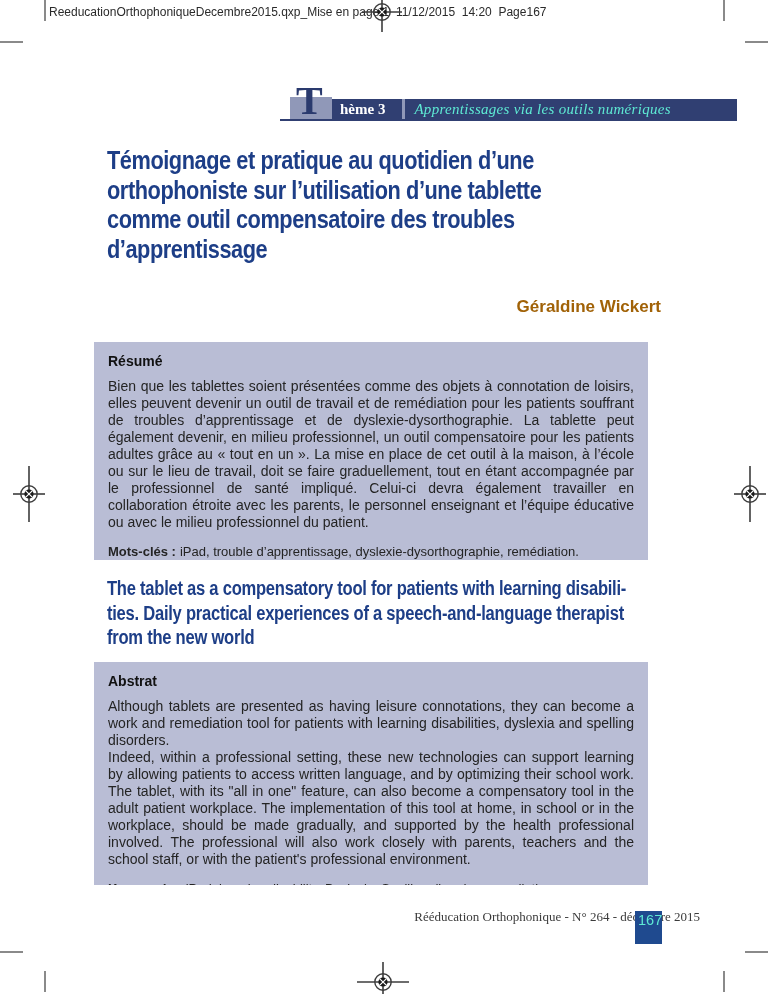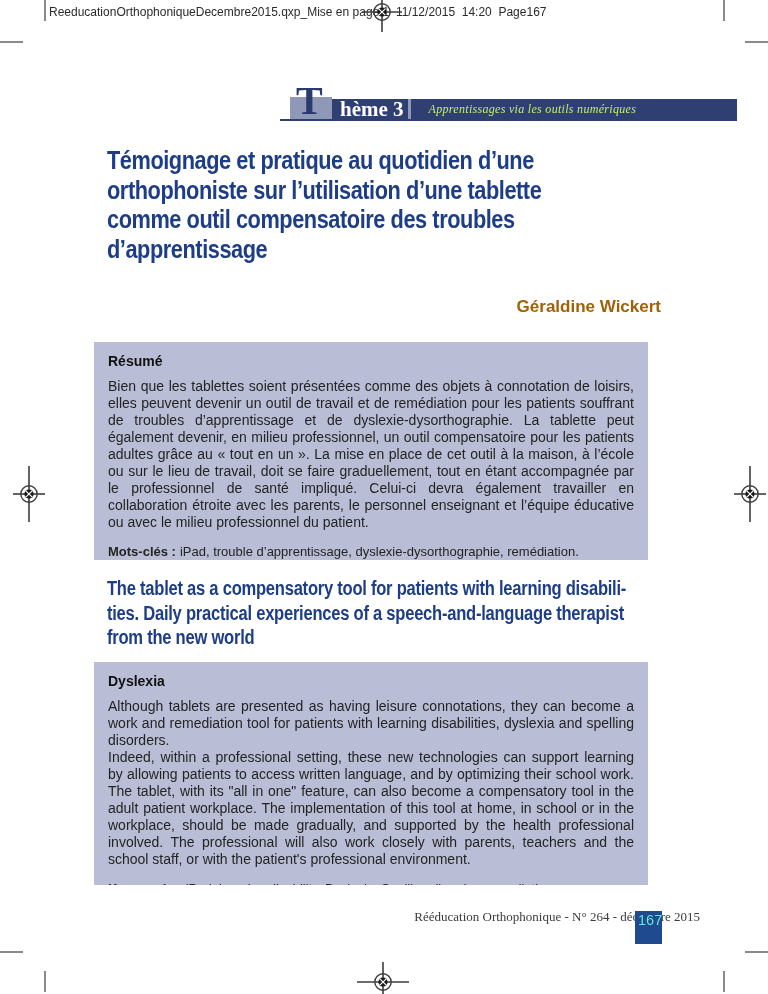--- a/index.html
+++ b/index.html
@@ -27,24 +27,24 @@
   .crop.v{width:2px;}
   .crop.h{height:2px;}
   
   .regmark{position:absolute;pointer-events:none;}
   
   .band-underline{position:absolute;left:280px;top:119px;width:457px;height:2px;background:var(--band-navy);}
   .band-light-square{position:absolute;left:290px;top:97px;width:42px;height:22px;background:var(--band-light);}
   .band{position:absolute;left:332px;top:99px;width:405px;height:20px;background:var(--band-navy);
     display:flex;align-items:center;}
   .band .theme-label{font-family:"Liberation Serif",serif;font-weight:bold;color:#fff;
-    font-size:21px;padding:0 4px 0 8px;white-space:nowrap;}
+    font-size:15px;padding:0 17px 0 8px;white-space:nowrap;}
   .band .divider{width:3px;height:20px;background:var(--band-light);}
-  .band .series-title{font-family:"Liberation Serif",serif;font-style:italic;color:#bef264;
-    font-size:12px;padding-left:18px;white-space:nowrap;letter-spacing:0.3px;}
+  .band .series-title{font-family:"Liberation Serif",serif;font-style:italic;color:#5eead4;
+    font-size:15px;padding-left:9px;white-space:nowrap;letter-spacing:0.3px;}
   .drop-cap{position:absolute;left:296px;top:82px;font-family:"Liberation Serif",serif;
     font-weight:bold;font-size:40px;line-height:38px;color:#2a3a6e;}
   
   .title-fr{
     position:absolute;left:107px;top:146px;width:640px;
     font-size:25px;line-height:29.5px;font-weight:bold;color:var(--title-navy);
     letter-spacing:-0.5px;white-space:pre-line;
     transform:scaleX(0.87);transform-origin:left top;
   }
   .title-en{
@@ -143,21 +143,21 @@
     <h3>Résumé</h3>
     <p class="body">Bien que les tablettes soient présentées comme des objets à connotation de loisirs, elles peuvent devenir un outil de travail et de remédiation pour les patients souffrant de troubles d’apprentissage et de dyslexie-dysorthographie. La tablette peut également devenir, en milieu professionnel, un outil compensatoire pour les patients adultes grâce au « tout en un ». La mise en place de cet outil à la maison, à l’école ou sur le lieu de travail, doit se faire graduellement, tout en étant accompagnée par le professionnel de santé impliqué. Celui-ci devra également travailler en collaboration étroite avec les parents, le personnel enseignant et l’équipe éducative ou avec le milieu professionnel du patient.</p>
     <p class="kw"><strong>Mots-clés :</strong><span>iPad, trouble d’apprentissage, dyslexie-dysorthographie, remédiation.</span></p>
   </section>
 
   <h2 class="title-en" style="margin:0;">The tablet as a compensatory tool for patients with learning disabili-
 ties. Daily practical experiences of a speech-and-language therapist
 from the new world</h2>
 
   <section class="lav-box abstract-box">
-    <h3>Dyslexia</h3>
+    <h3>Abstrat</h3>
     <p class="body">Although tablets are presented as having leisure connotations, they can become a work and remediation tool for patients with learning disabilities, dyslexia and spelling disorders.
 Indeed, within a professional setting, these new technologies can support learning by allowing patients to access written language, and by optimizing their school work. The tablet, with its "all in one" feature, can also become a compensatory tool in the adult patient workplace. The implementation of this tool at home, in school or in the workplace, should be made gradually, and supported by the health professional involved. The professional will also work closely with parents, teachers and the school staff, or with the patient's professional environment.</p>
     <p class="kw"><strong>Key words :</strong><span>iPad, learning disability, Dyslexia, Spelling disorder, remediation.</span></p>
   </section>
 
   <div class="journal-line">Rééducation Orthophonique - N° 264 - décembre 2015</div>
   <div class="page-number-box">167</div>
 
 </div>
 

